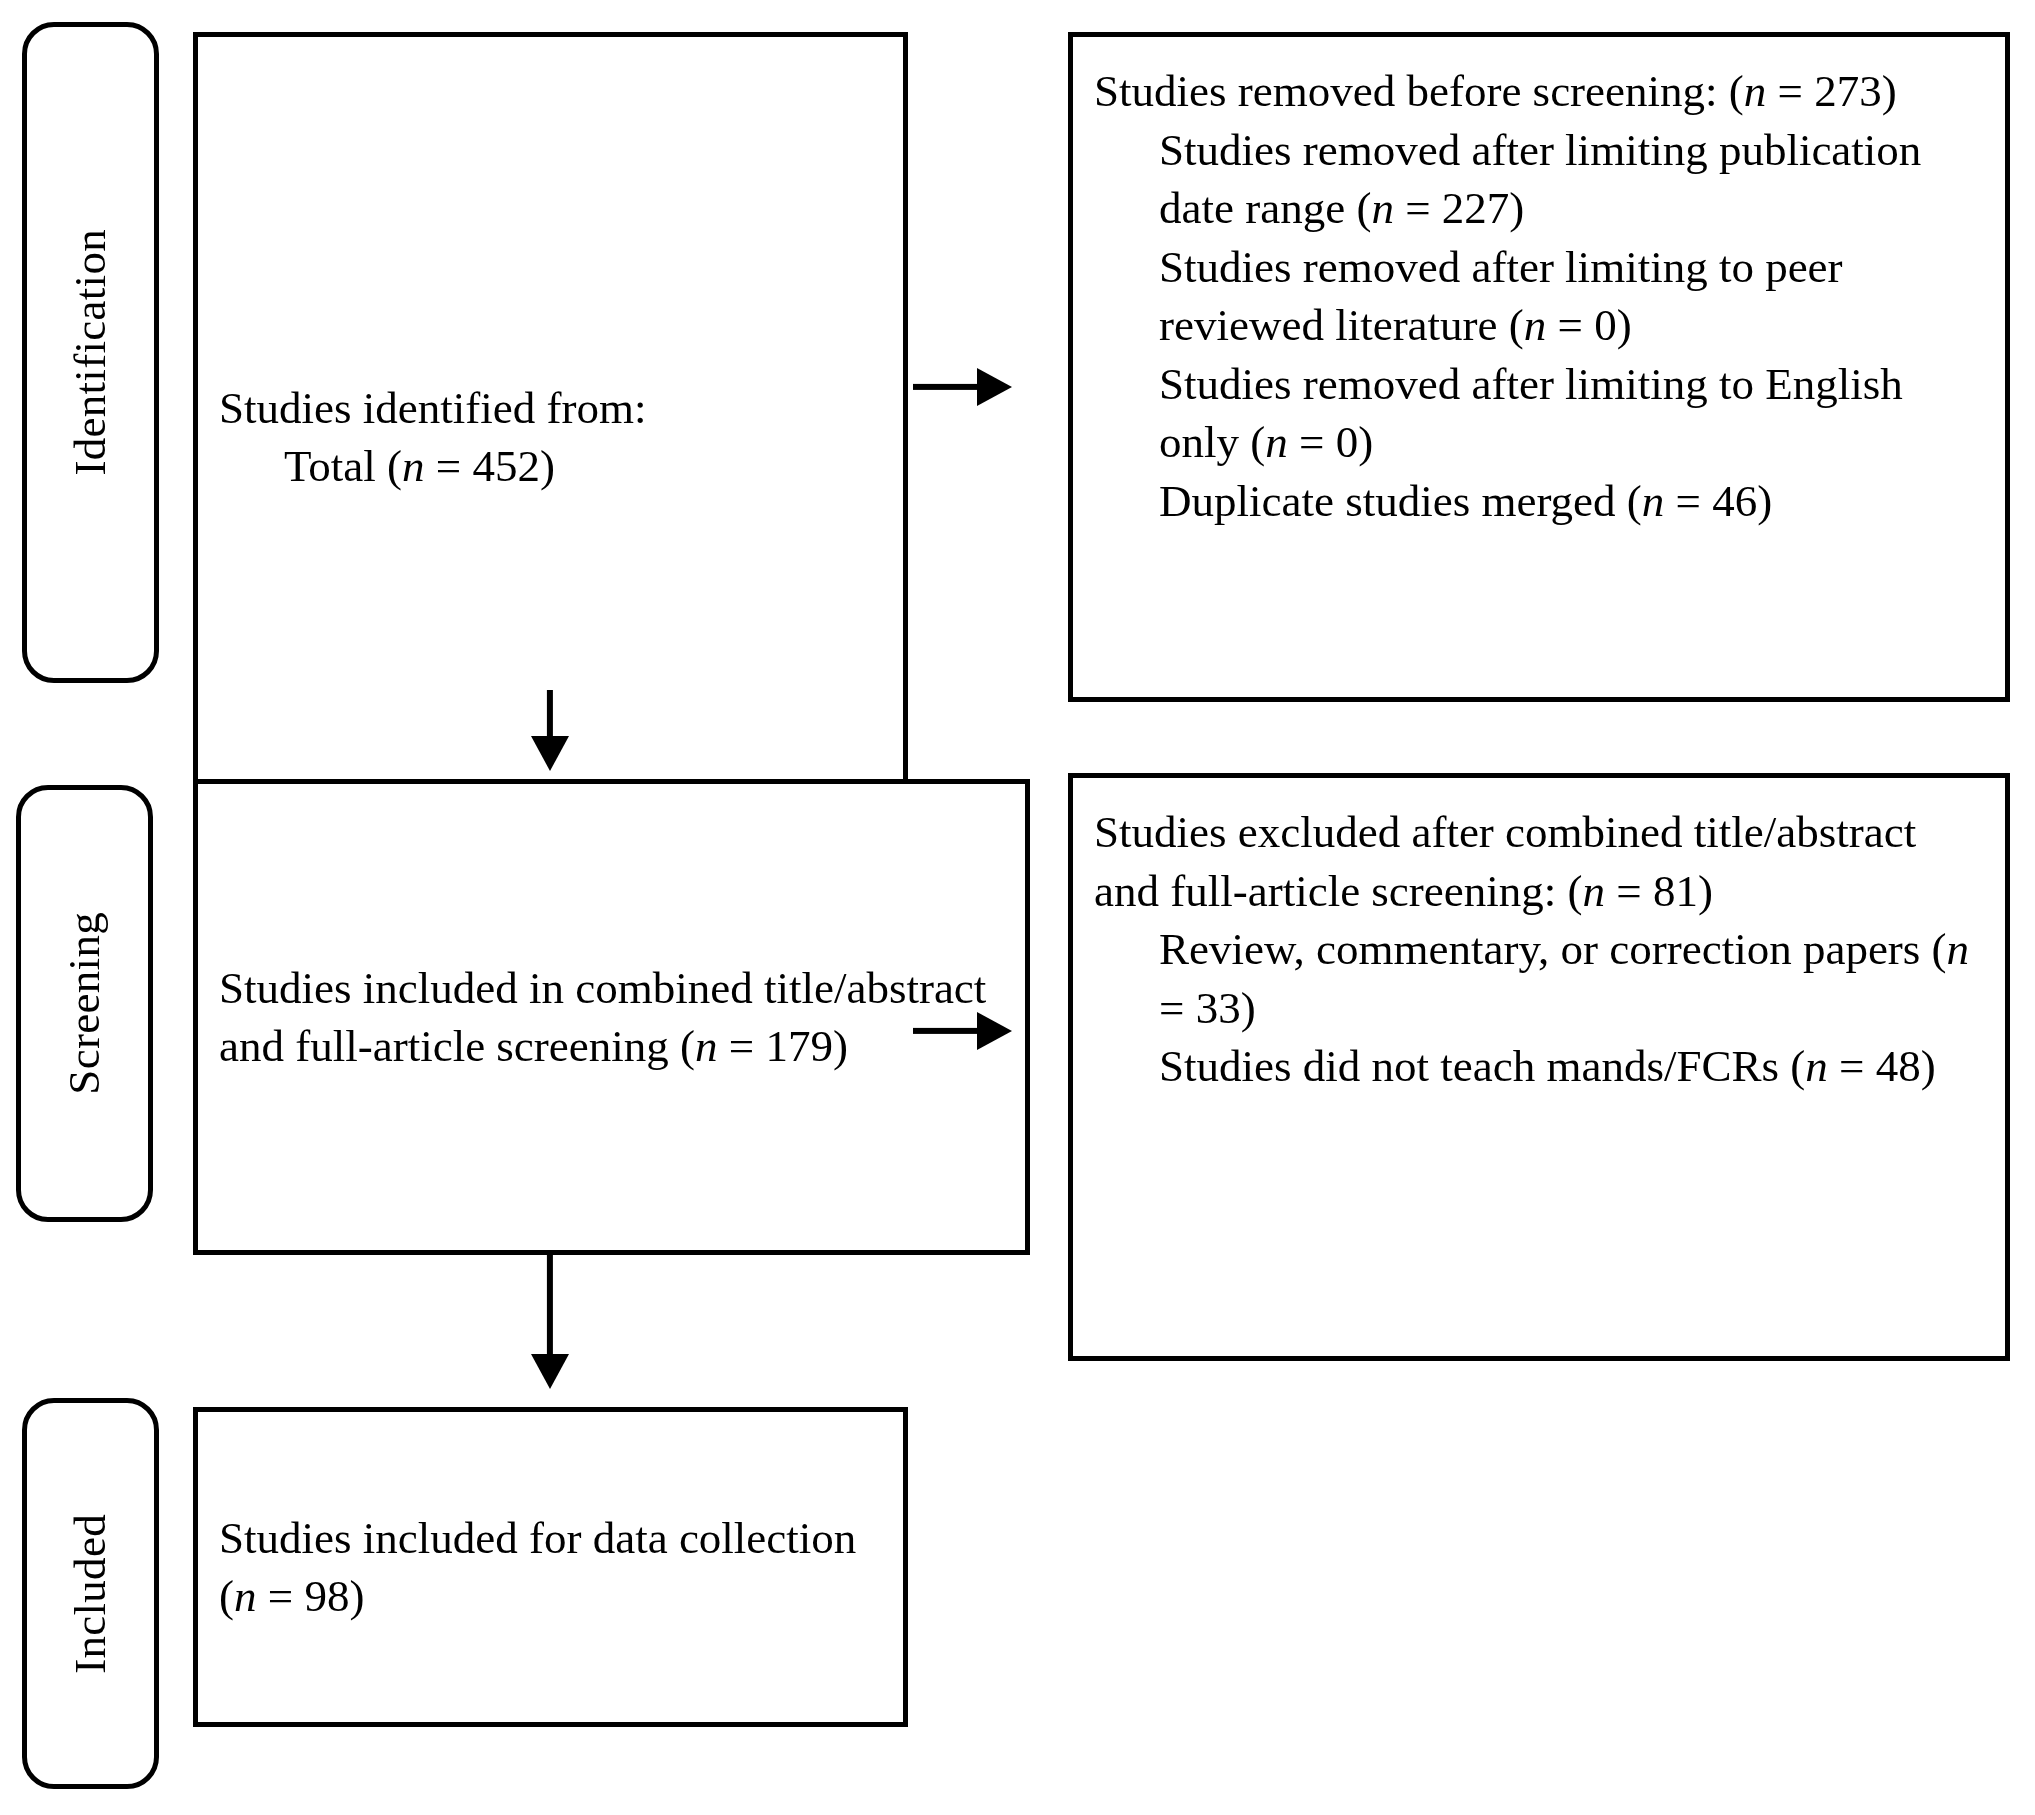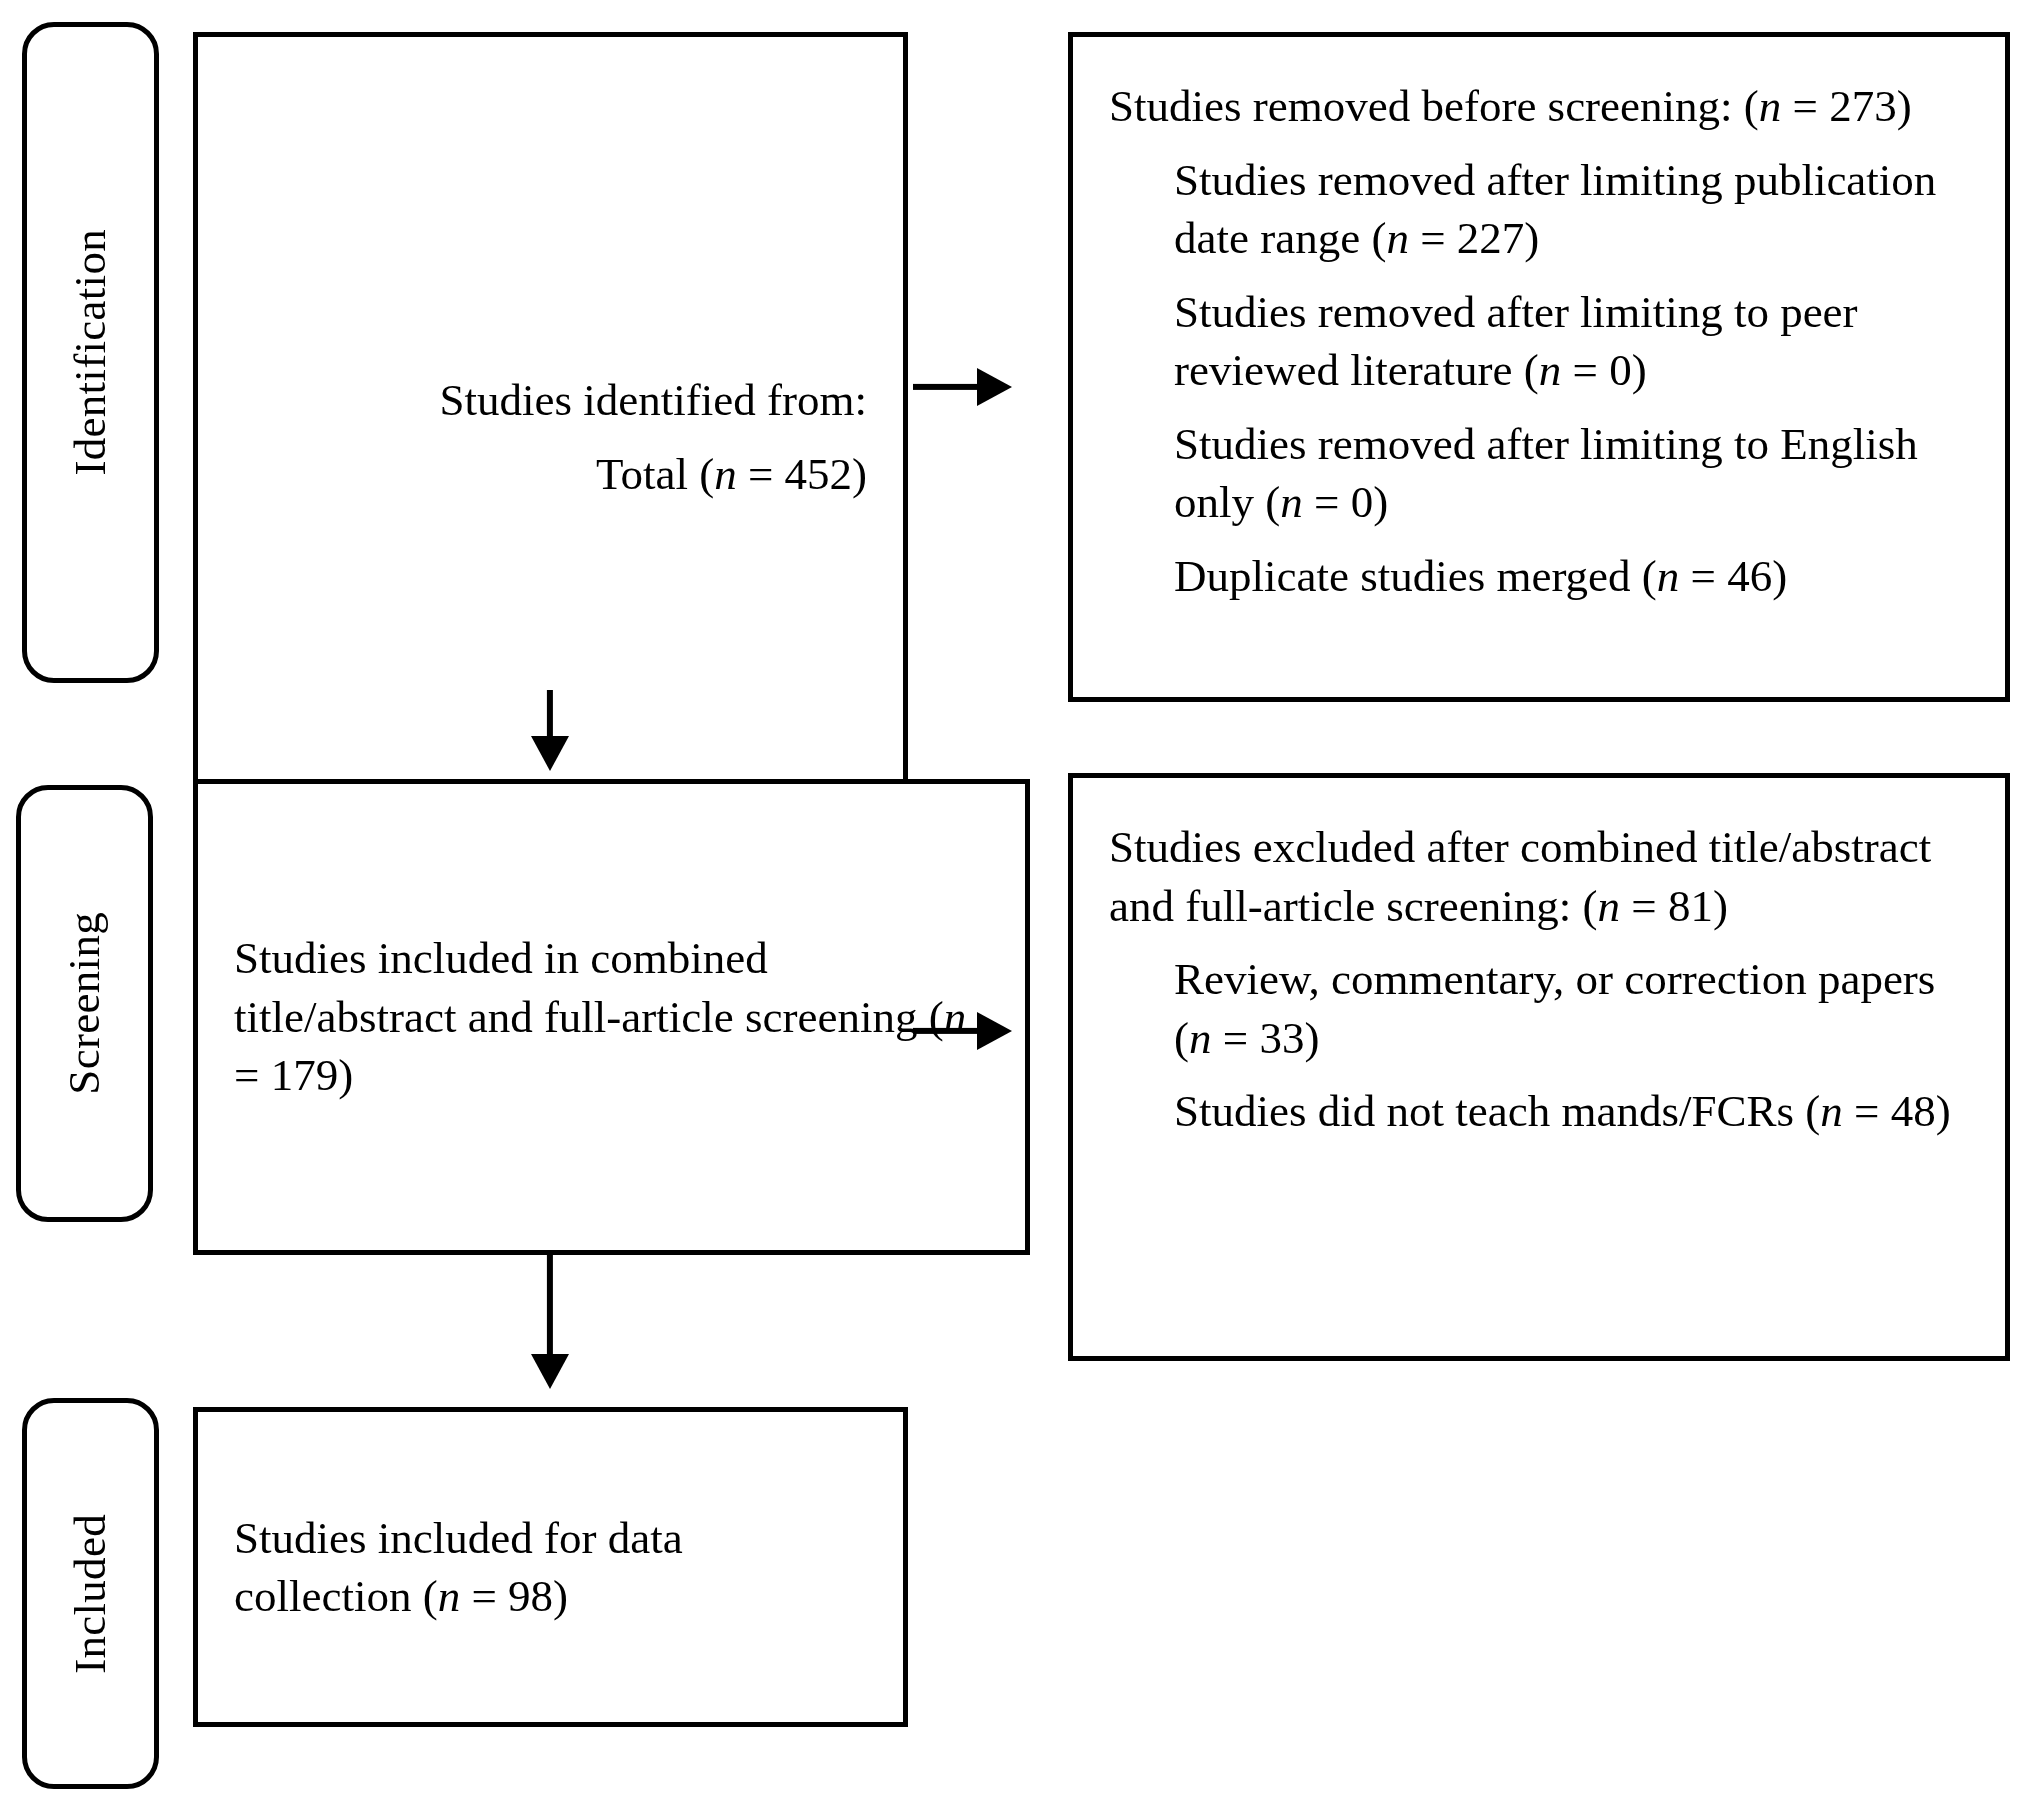--- a/index.html
+++ b/index.html
@@ -53,21 +53,21 @@
     font-size: 45px;
     line-height: 1.30;
   }
   .flow-box.top-align {
     align-items: flex-start;
   }
   .flow-box.top-align .body {
     padding-top: 25px;
   }
   .line {
-    margin: 15px;
+    margin: 0;
   }
   .indent-1 { padding-left: 65px; }
   .ital { font-style: italic; }
 
   
   .arrow-h, .arrow-v {
     position: absolute;
   }
   .arrow-h .shaft {
     position: absolute;
@@ -103,21 +103,21 @@
     transform: translateX(-50%);
     width: 0;
     height: 0;
     border-left: 19px solid transparent;
     border-right: 19px solid transparent;
     border-top: 35px solid #000000;
   }
 
   
   #label-identification { left: 22px;   top: 22px;   width: 137px;  height: 661px; }
-  #box-identified       { left: 193px;  top: 32px;   width: 715px; height: 810px; text-align: right; }
+  #box-identified       { left: 193px;  top: 32px;   width: 715px; height: 810px; }
   #box-removed          { left: 1068px; top: 32px;   width: 942px; height: 670px; }
 
   #label-screening      { left: 15.5px;   top: 785px; width: 137px;  height: 437px; }
   #box-screened         { left: 193px;  top: 779px; width: 837px; height: 476px; }
   #box-excluded         { left: 1068px; top: 773px; width: 942px; height: 588px; }
 
   #label-included       { left: 22px;   top: 1398px; width: 137px;  height: 391px; }
   #box-included         { left: 193px;  top: 1407px; width: 715px; height: 320px; }
 
   #arrow-ident-removed  { left: 913px; top: 367px;  width: 99px;  height: 39px; }

